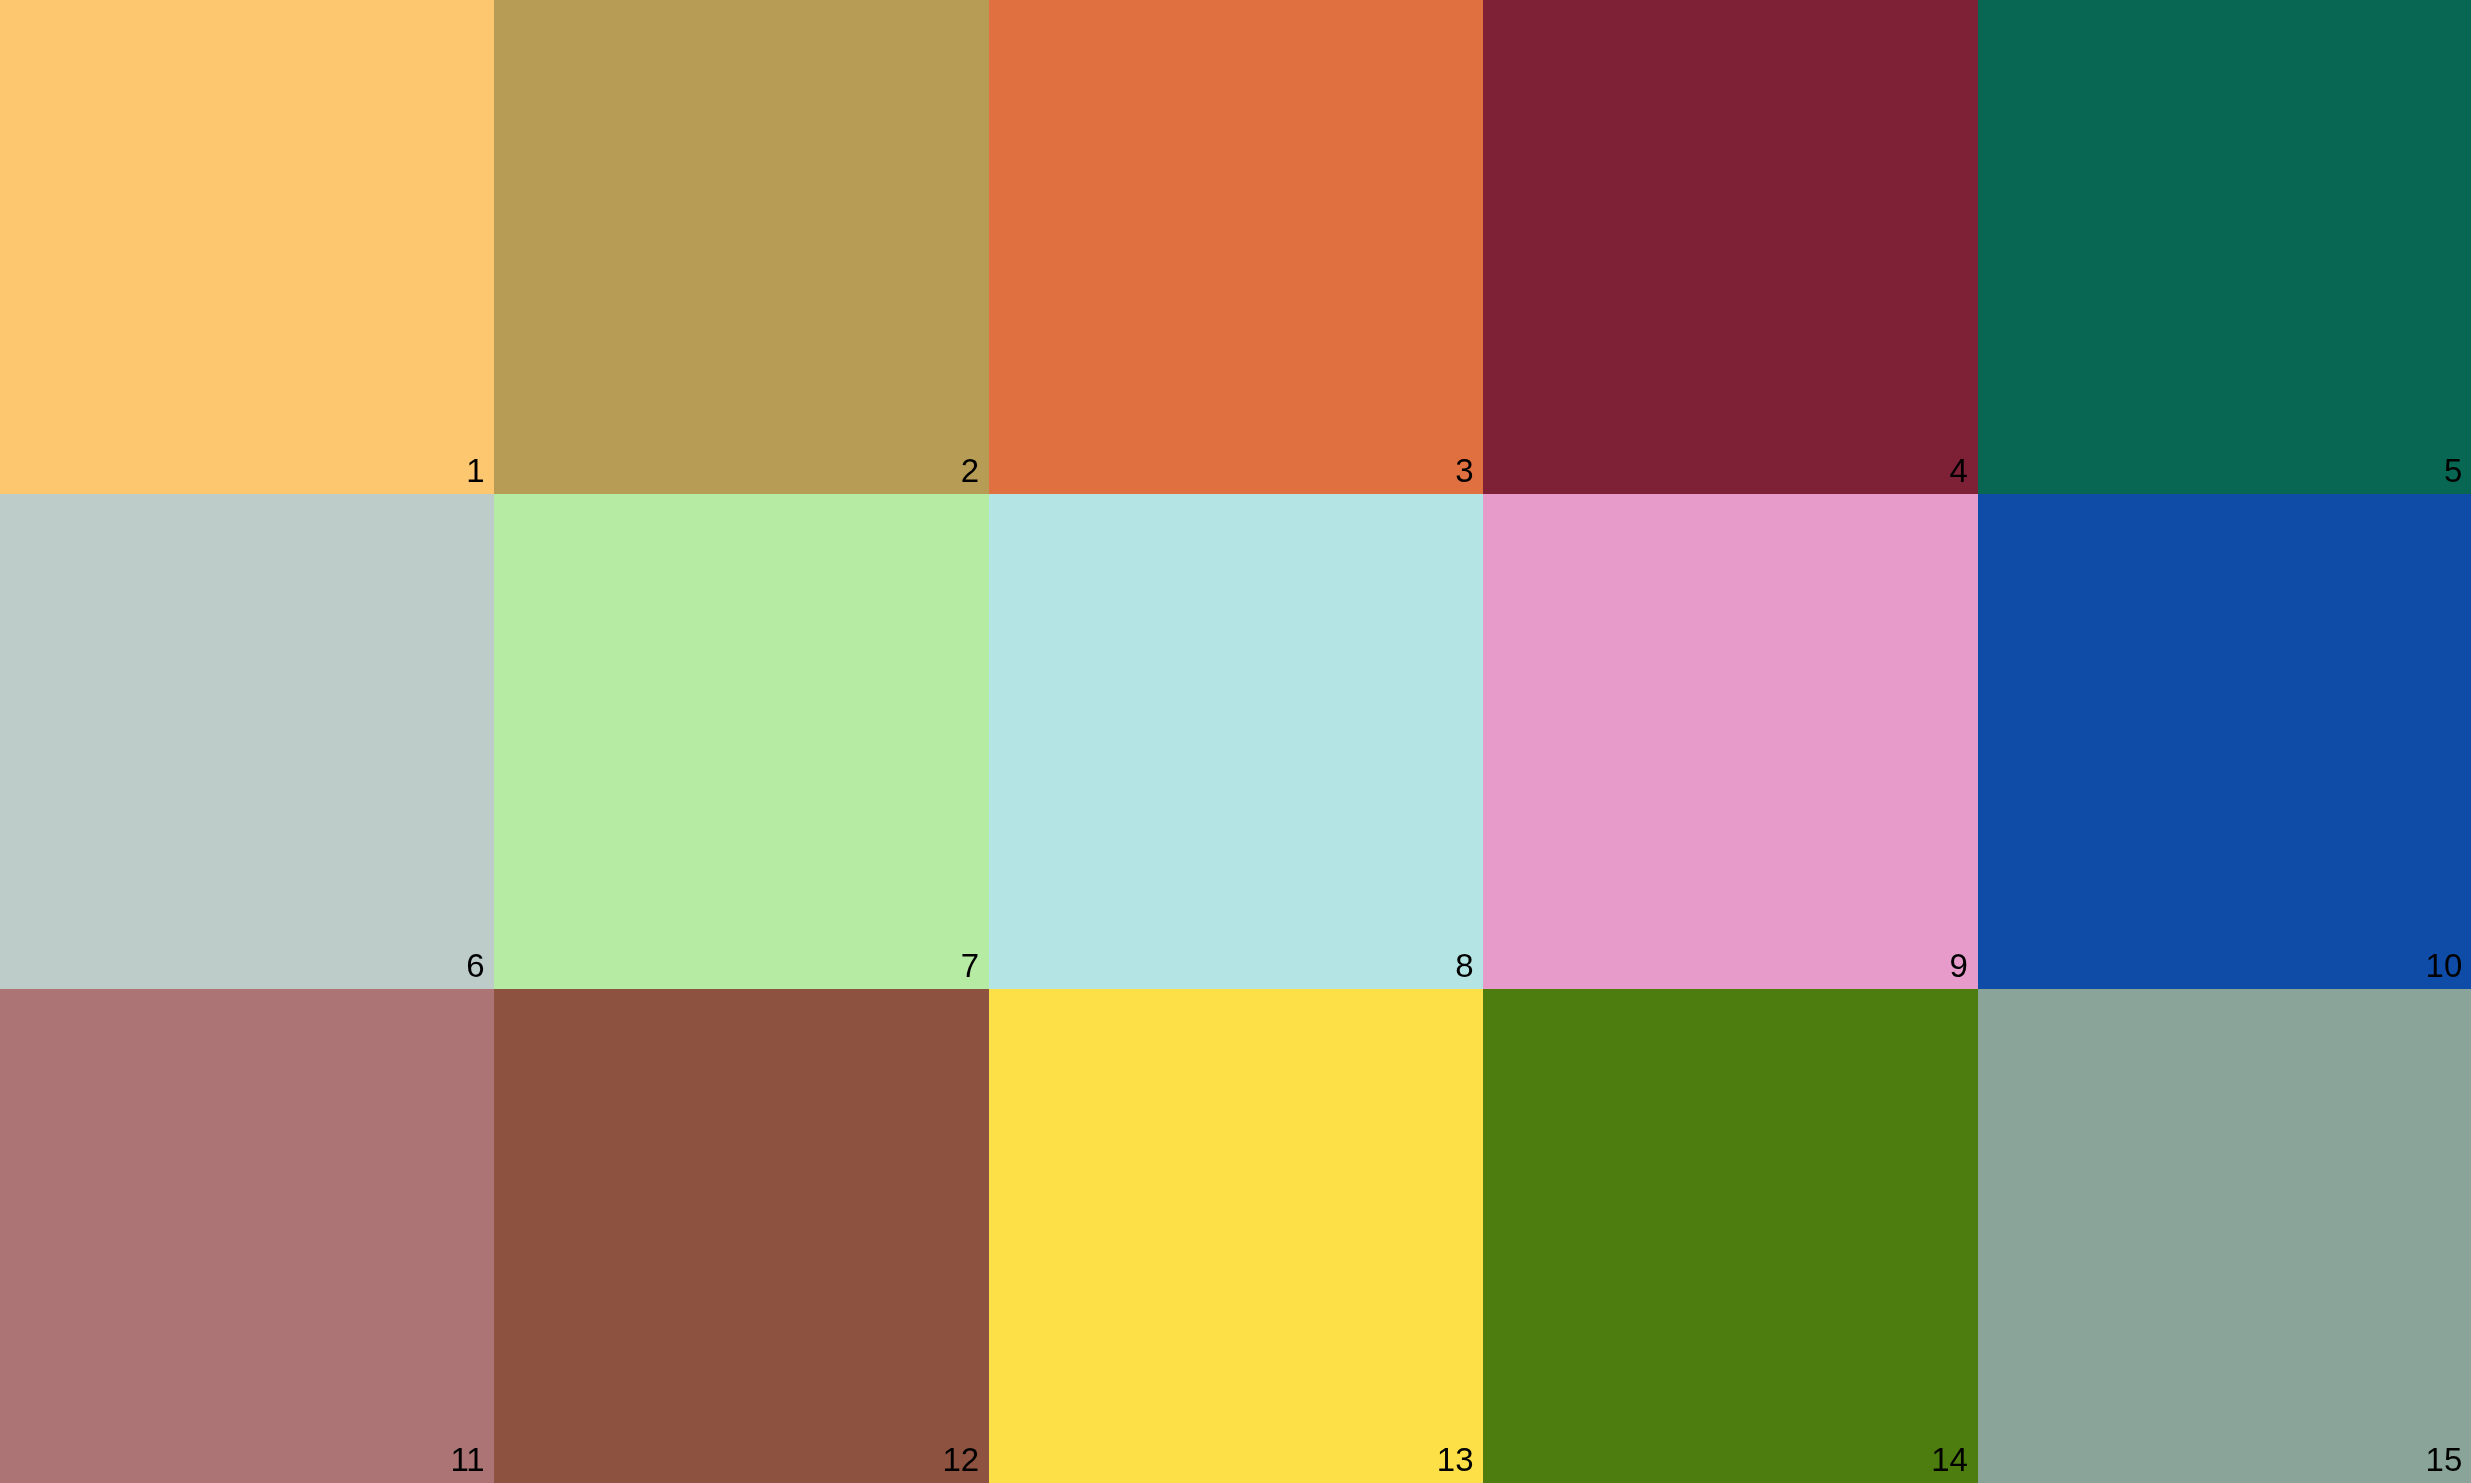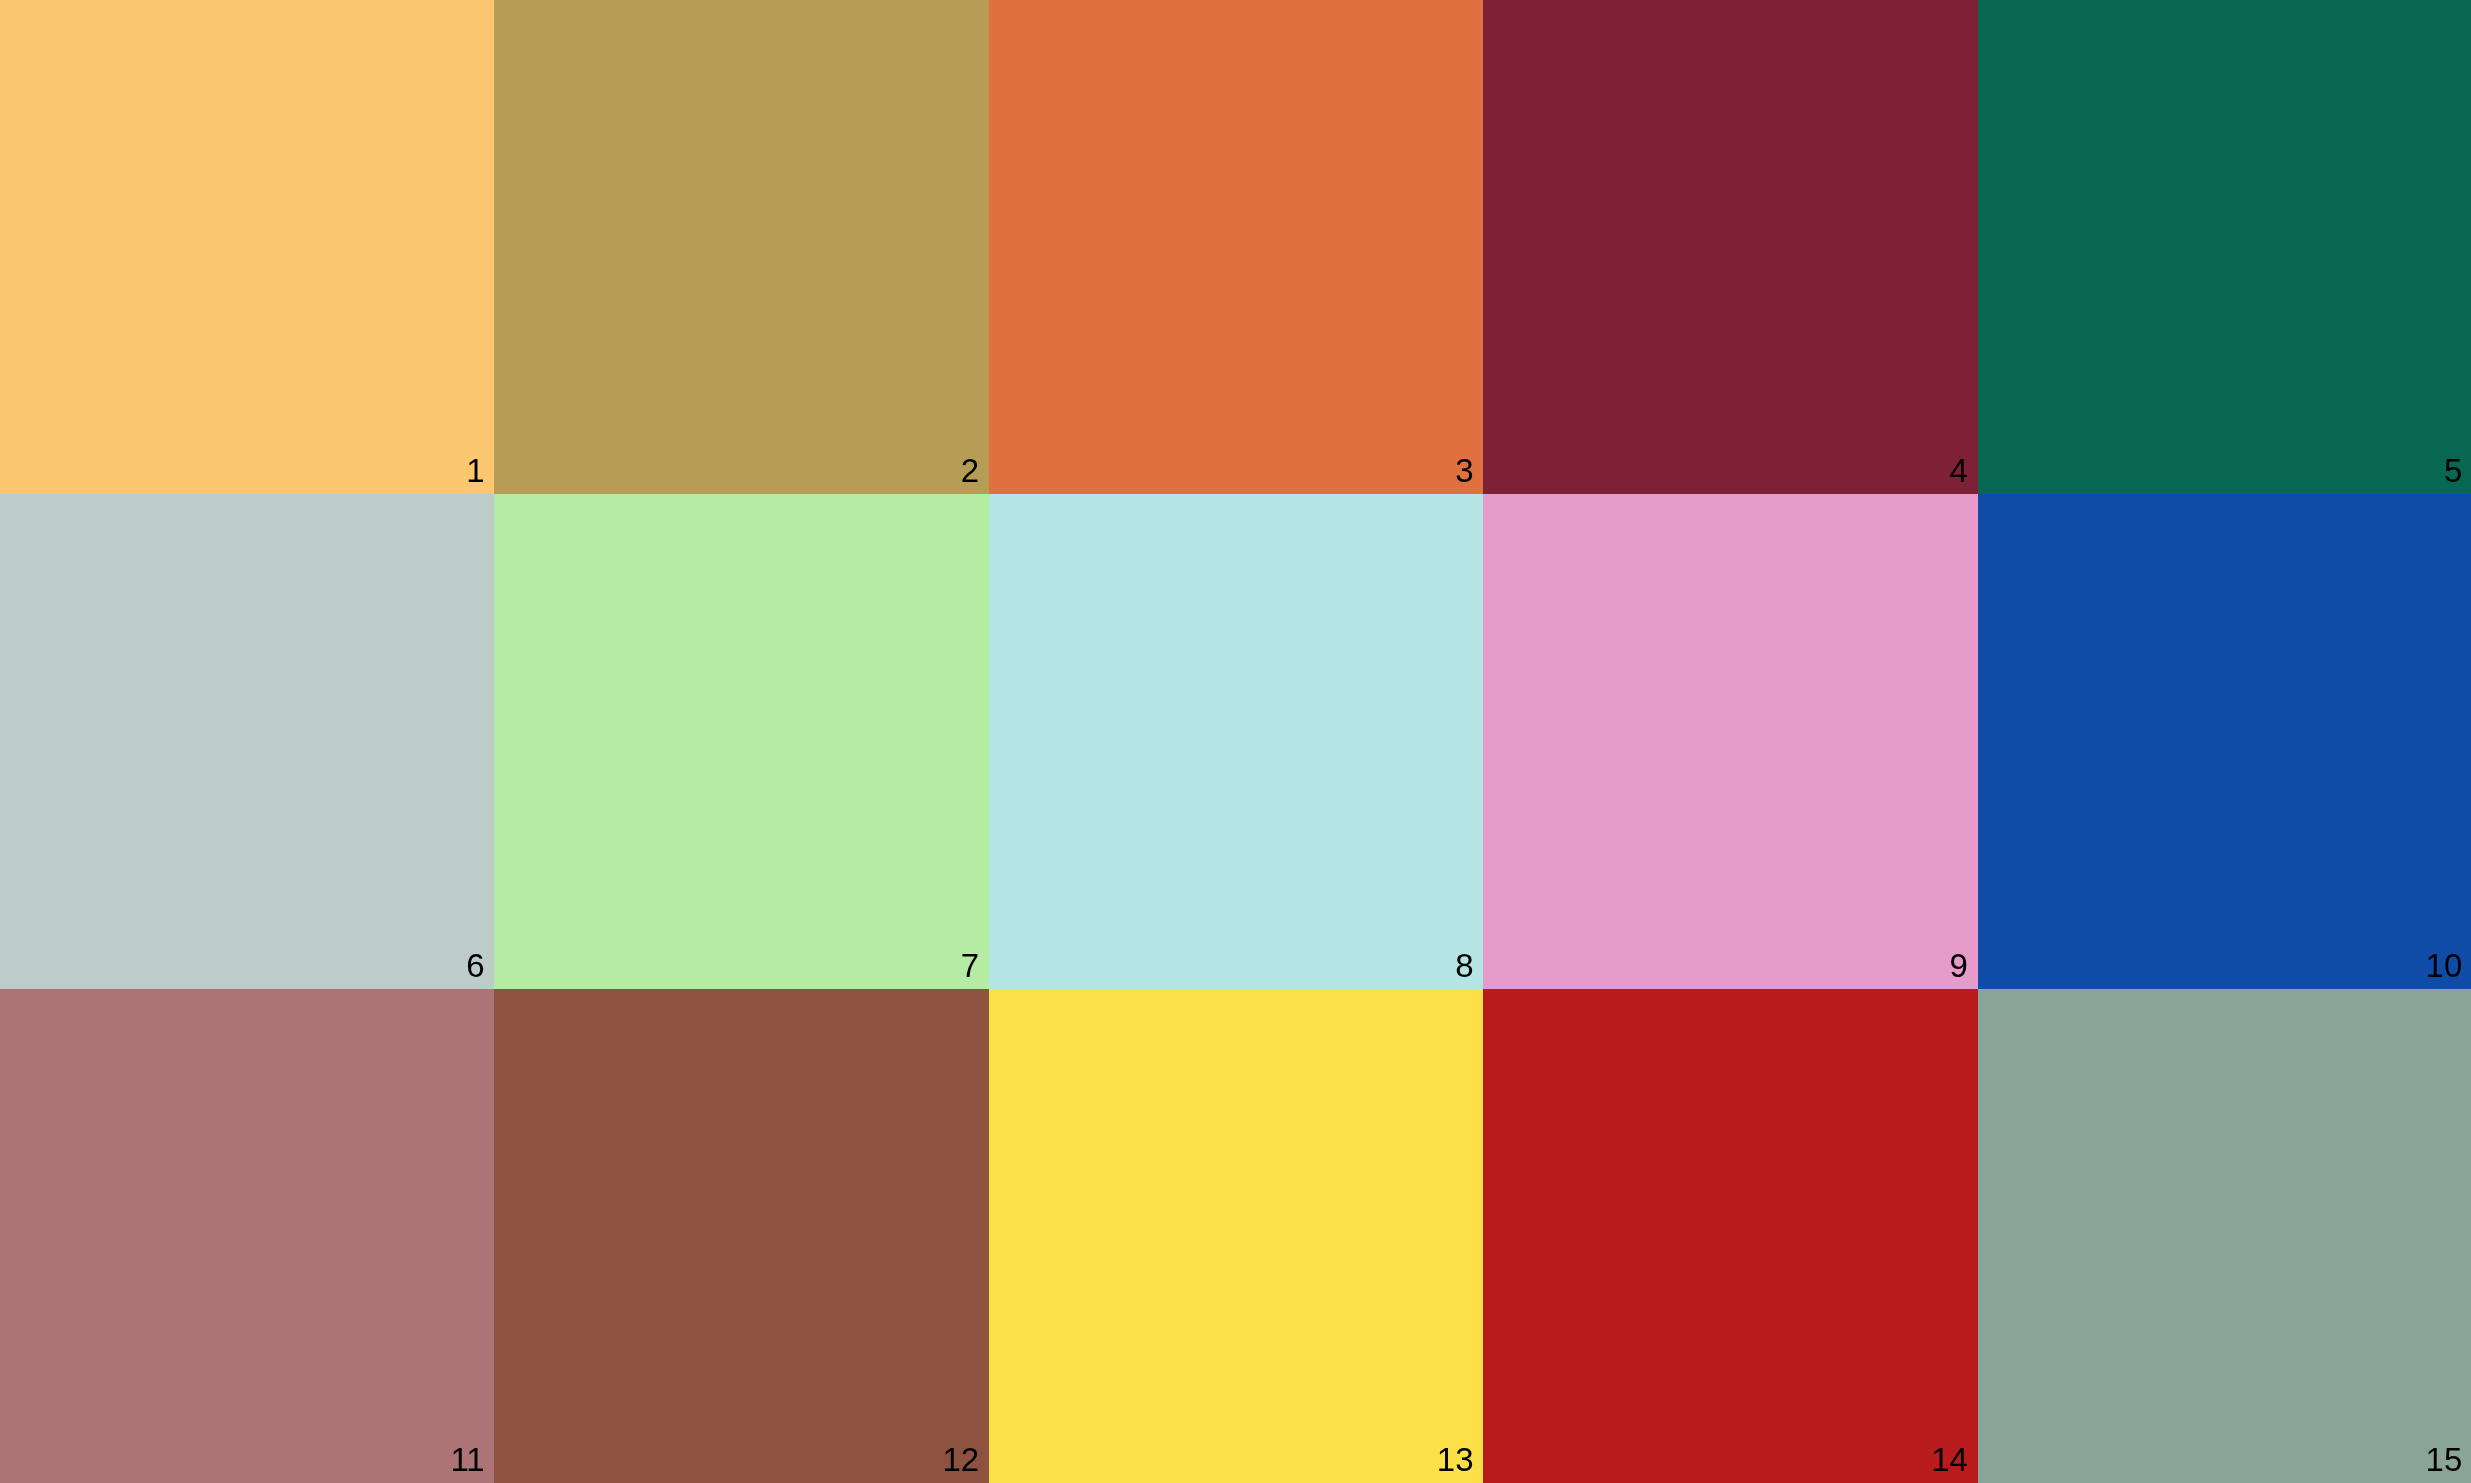--- a/index.html
+++ b/index.html
@@ -81,20 +81,20 @@
     </div>
     <div class="swatch-cell" style="background-color: rgb(172, 116, 116); padding-left: 21px;">
       <span class="swatch-label" style="color: rgb(0, 0, 0);">11</span>
     </div>
     <div class="swatch-cell" style="background-color: rgb(141, 82, 64);">
       <span class="swatch-label" style="color: rgb(0, 0, 0);">12</span>
     </div>
     <div class="swatch-cell" style="background-color: #fde047;">
       <span class="swatch-label" style="color: rgb(0, 0, 0);">13</span>
     </div>
-    <div class="swatch-cell" style="background-color: #b91c1c;">
+    <div class="swatch-cell" style="background-color: #4d7c0f;">
       <span class="swatch-label" style="color: rgb(0, 0, 0);">14</span>
     </div>
     <div class="swatch-cell" style="background-color: rgb(138, 164, 154);">
       <span class="swatch-label" style="color: rgb(0, 0, 0);">15</span>
     </div>
   </div>
 
 
 </body></html>

